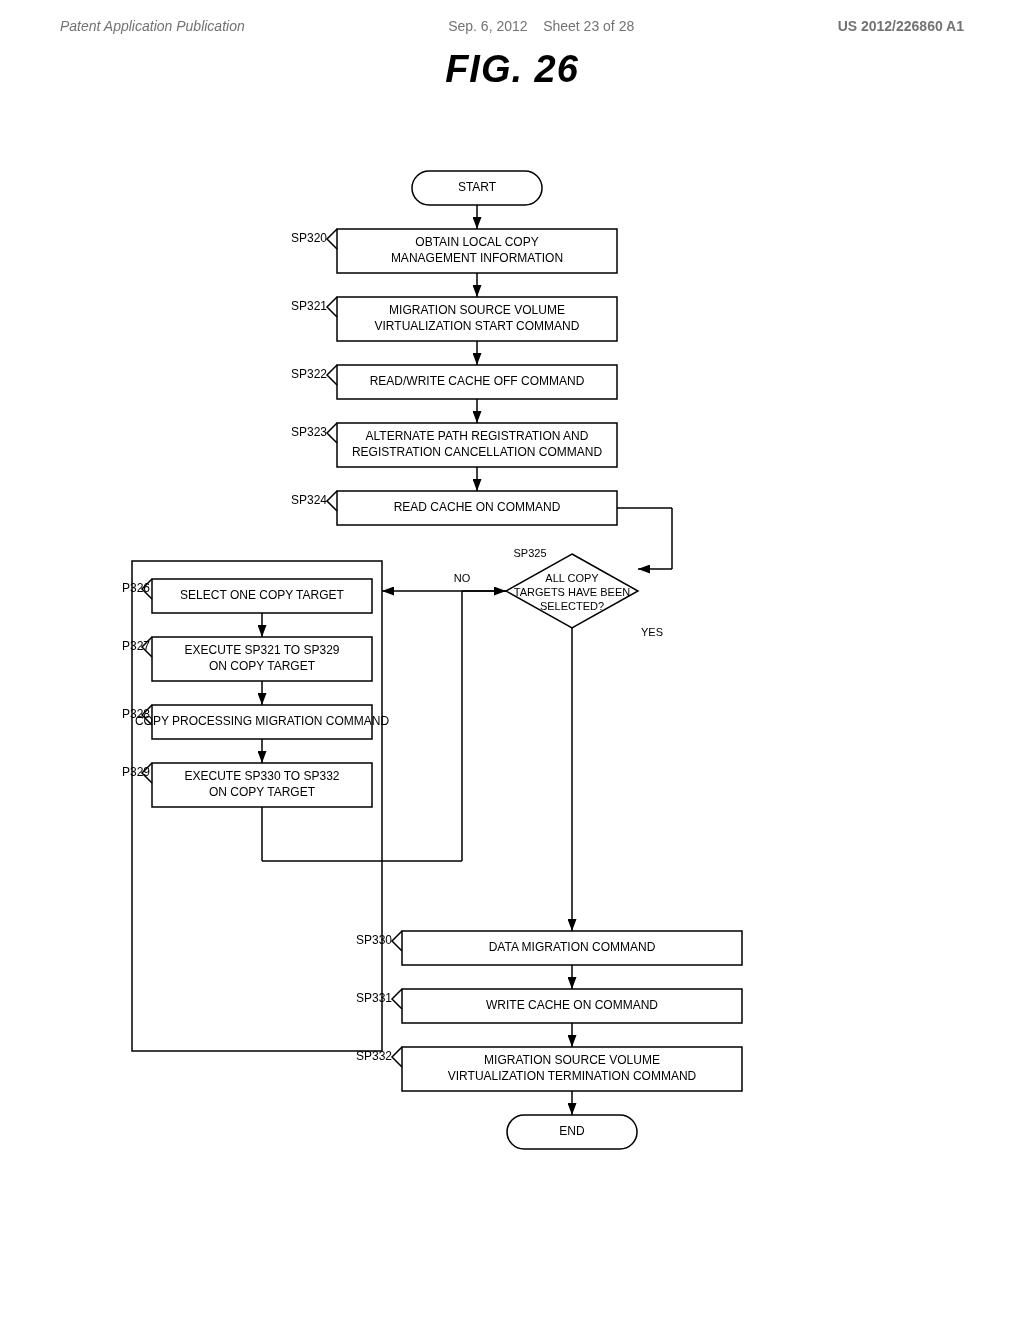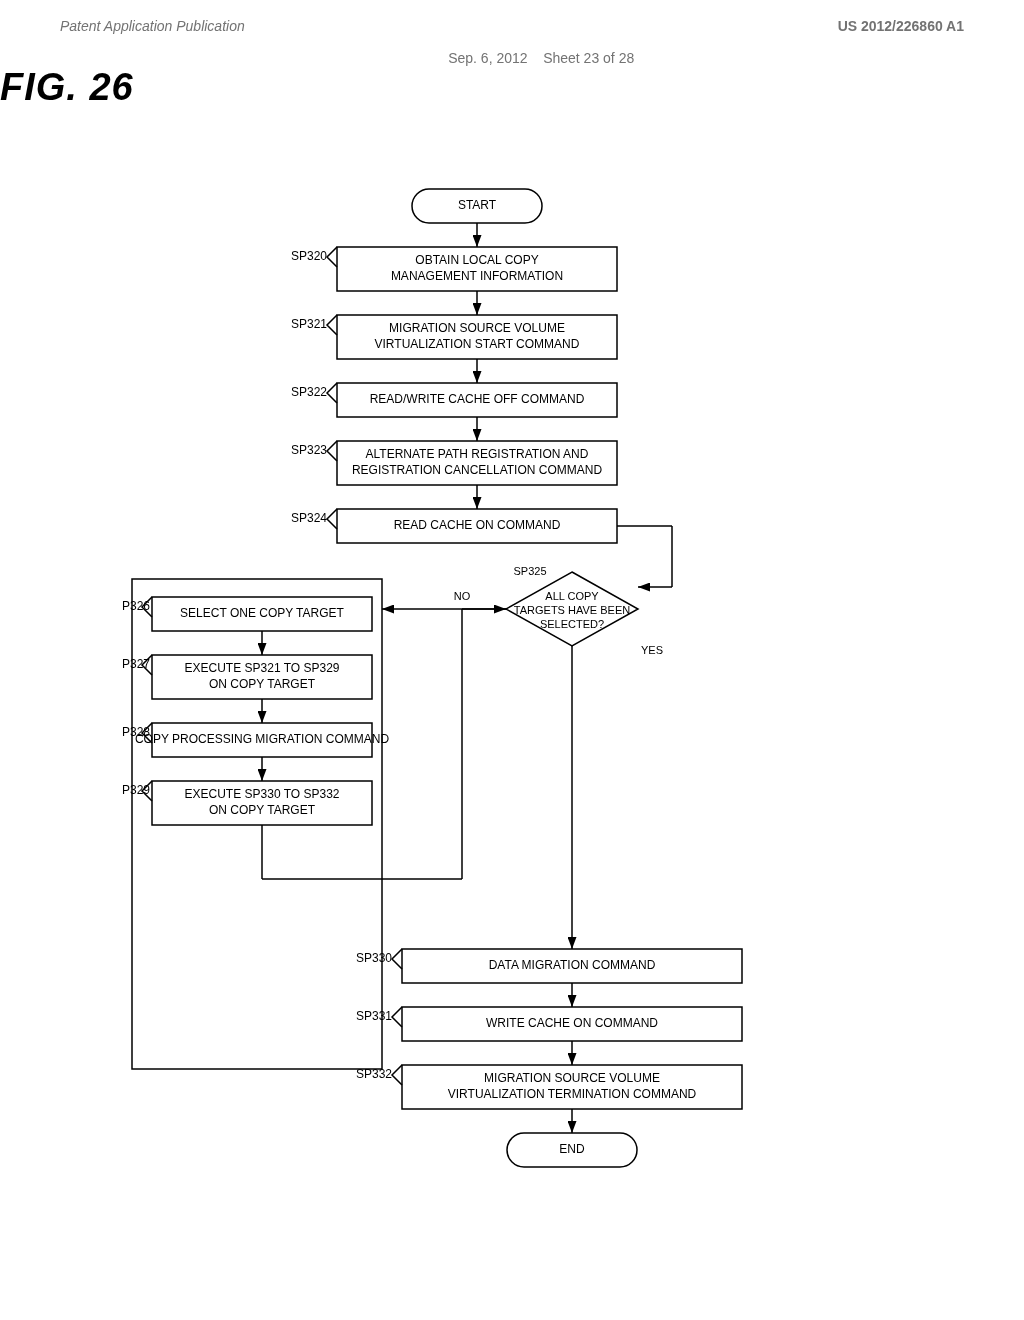--- a/index.html
+++ b/index.html
@@ -26,36 +26,36 @@
       font-weight: normal;
     }
 
     .header-right {
       font-weight: bold;
       font-size: 14px;
     }
 
     .header-center {
       text-align: center;
-      margin-top: 32px;
     }
 
     .diagram-area {
       position: relative;
       width: 100%;
       height: 1250px;
       margin-top: 10px;
     }
 
     .fig-title {
+      text-align: center;
       font-size: 38px;
       font-weight: bold;
       font-style: italic;
       font-family: Arial, sans-serif;
-      margin-top: 0;
+      margin-top: 14px;
       letter-spacing: 1px;
     }
 
     svg.flowchart {
       position: absolute;
       top: 60px;
       left: 50%;
       transform: translateX(-50%);
       width: 780px;
       height: 1170px;

